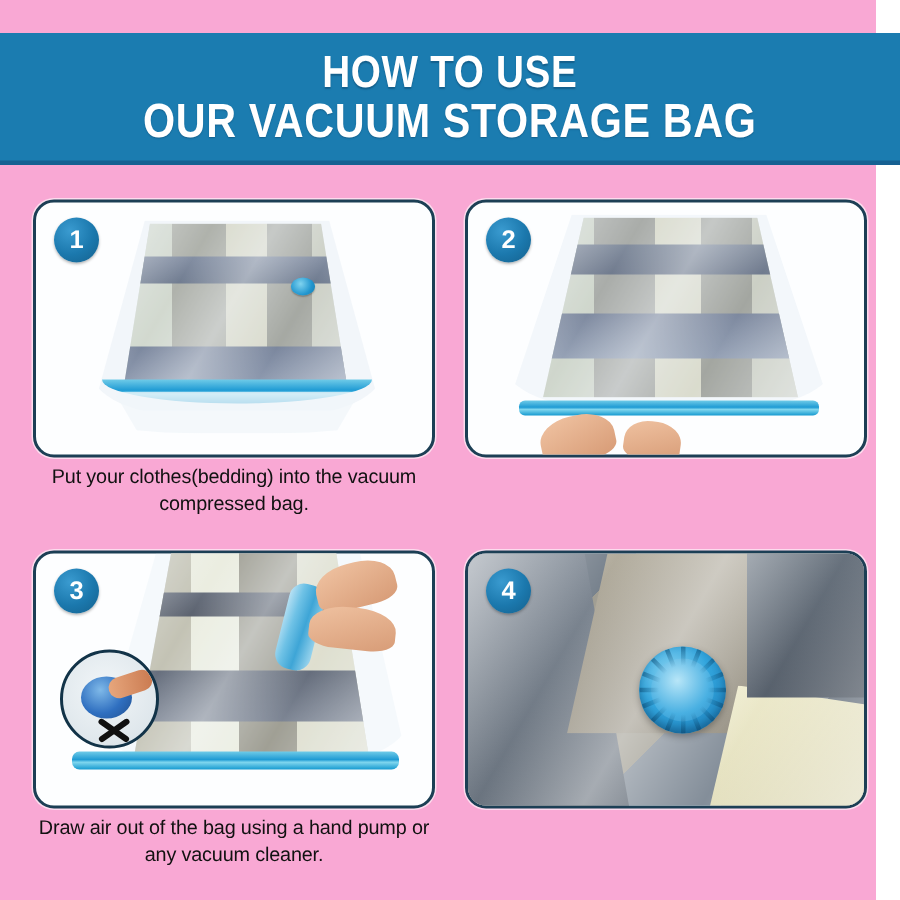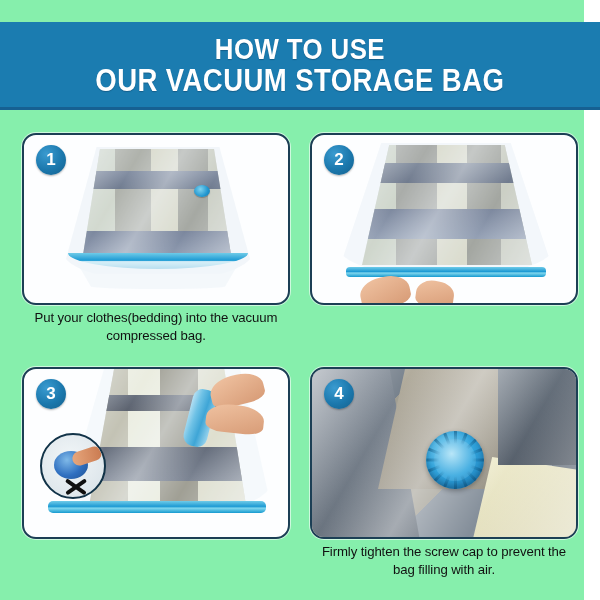--- a/index.html
+++ b/index.html
@@ -7,21 +7,21 @@
   html, body {
     width: 600px; height: 600px;
     background: #ffffff;
     font-family: "Liberation Sans", sans-serif;
     overflow: hidden;
   }
 
   #page {
     position: relative;
     width: 584px; height: 600px;
-    background: #86efac;
+    background: #f9a8d4;
   }
 
   
   .banner {
     position: absolute;
     left: 0; top: 22px;
     width: 600px; height: 88px;
     background: #1b7cb0;
     border-bottom: 3px solid #166092;
     display: flex;
@@ -267,20 +267,21 @@
 
           <div class="zipper" style="left:24px; top:132px; width:218px; height:12px; border-radius:5px;"></div>
 
           <div class="inset-circle">
             <div class="inset-valve"></div>
             <div class="inset-finger"></div>
             <div class="x-mark"></div>
           </div>
         </div>
       </div>
+      <div class="caption">Draw air out of the bag using a hand pump or any vacuum cleaner.</div>
     </div>
 
     <div class="step">
       <div class="panel">
         <div class="badge">4</div>
         <div class="scene">
 
           <div class="cloth" style="position:absolute; inset:0;
                background: linear-gradient(135deg,#6f7a86 0 26%, #9a978b 26% 58%, #7d8894 58% 78%, #5d6875 78% 100%);"></div>
           <div class="cloth" style="position:absolute; left:0; top:0; width:108px; height:172px;
@@ -300,17 +301,16 @@
               <i style="transform:rotate(45deg)"></i>
                 <i style="transform:rotate(68deg)"></i>
               <i style="transform:rotate(90deg)"></i>
                 <i style="transform:rotate(112deg)"></i>
               <i style="transform:rotate(135deg)"></i>
                 <i style="transform:rotate(158deg)"></i>
             </div>
           </div>
         </div>
       </div>
-      <div class="caption">Firmly tighten the screw cap to prevent the bag filling with air.</div>
     </div>
 
   </div>
 </div>
 
 </body></html>

